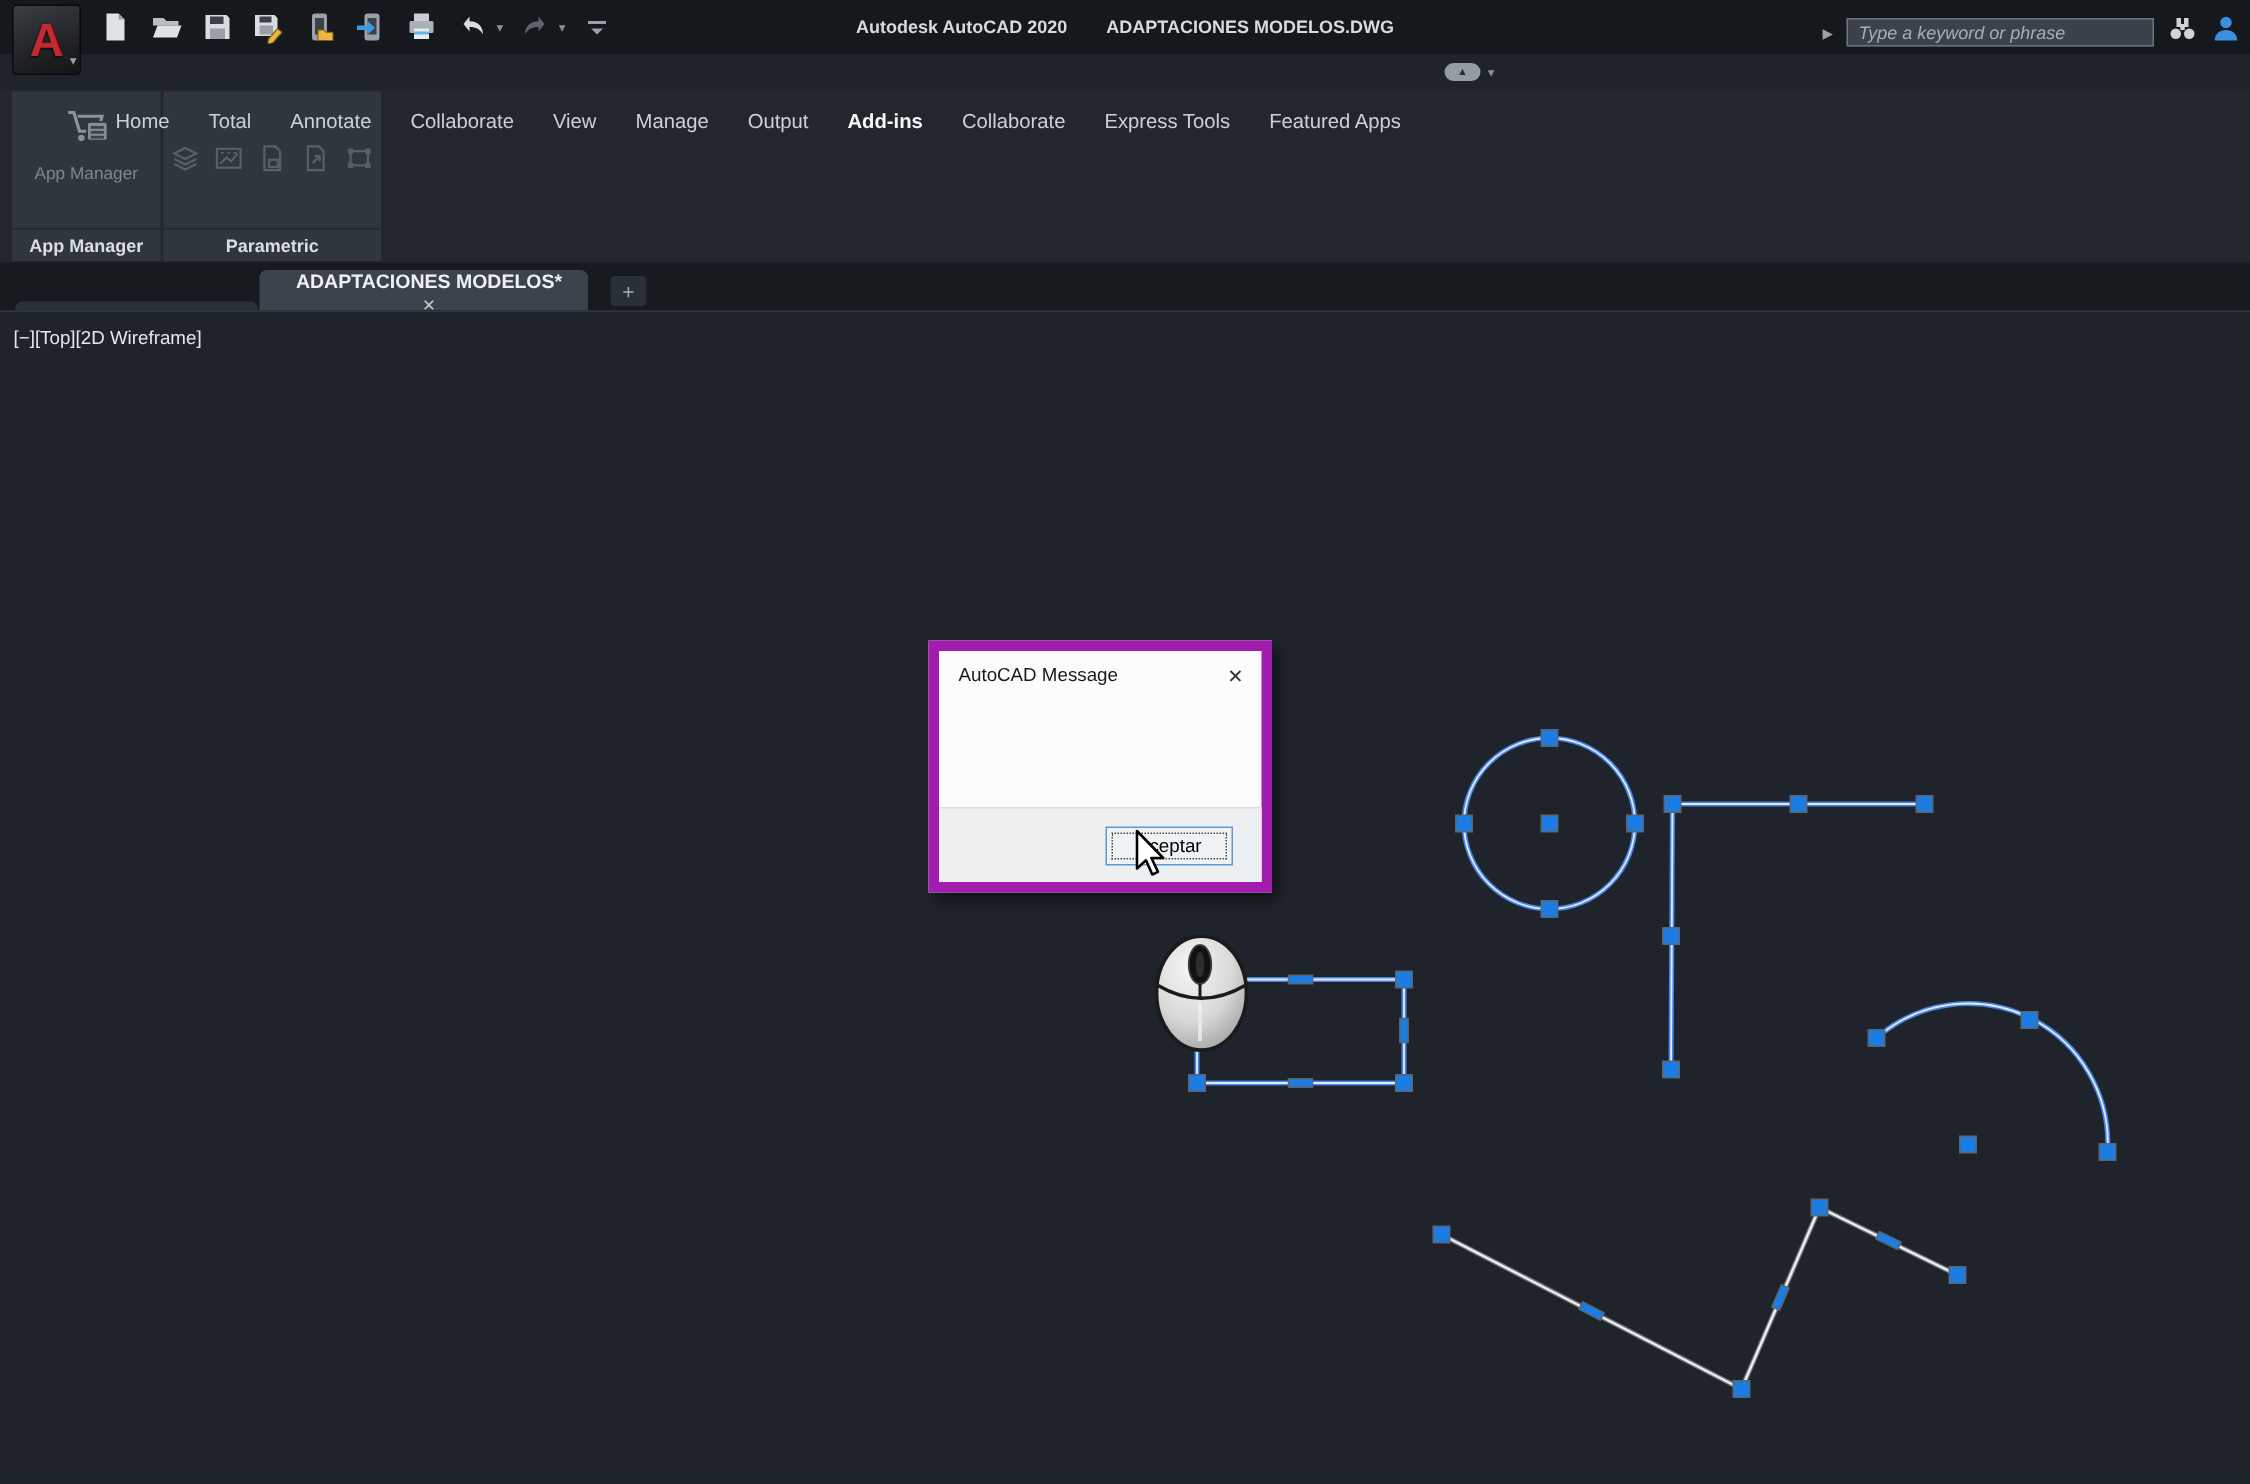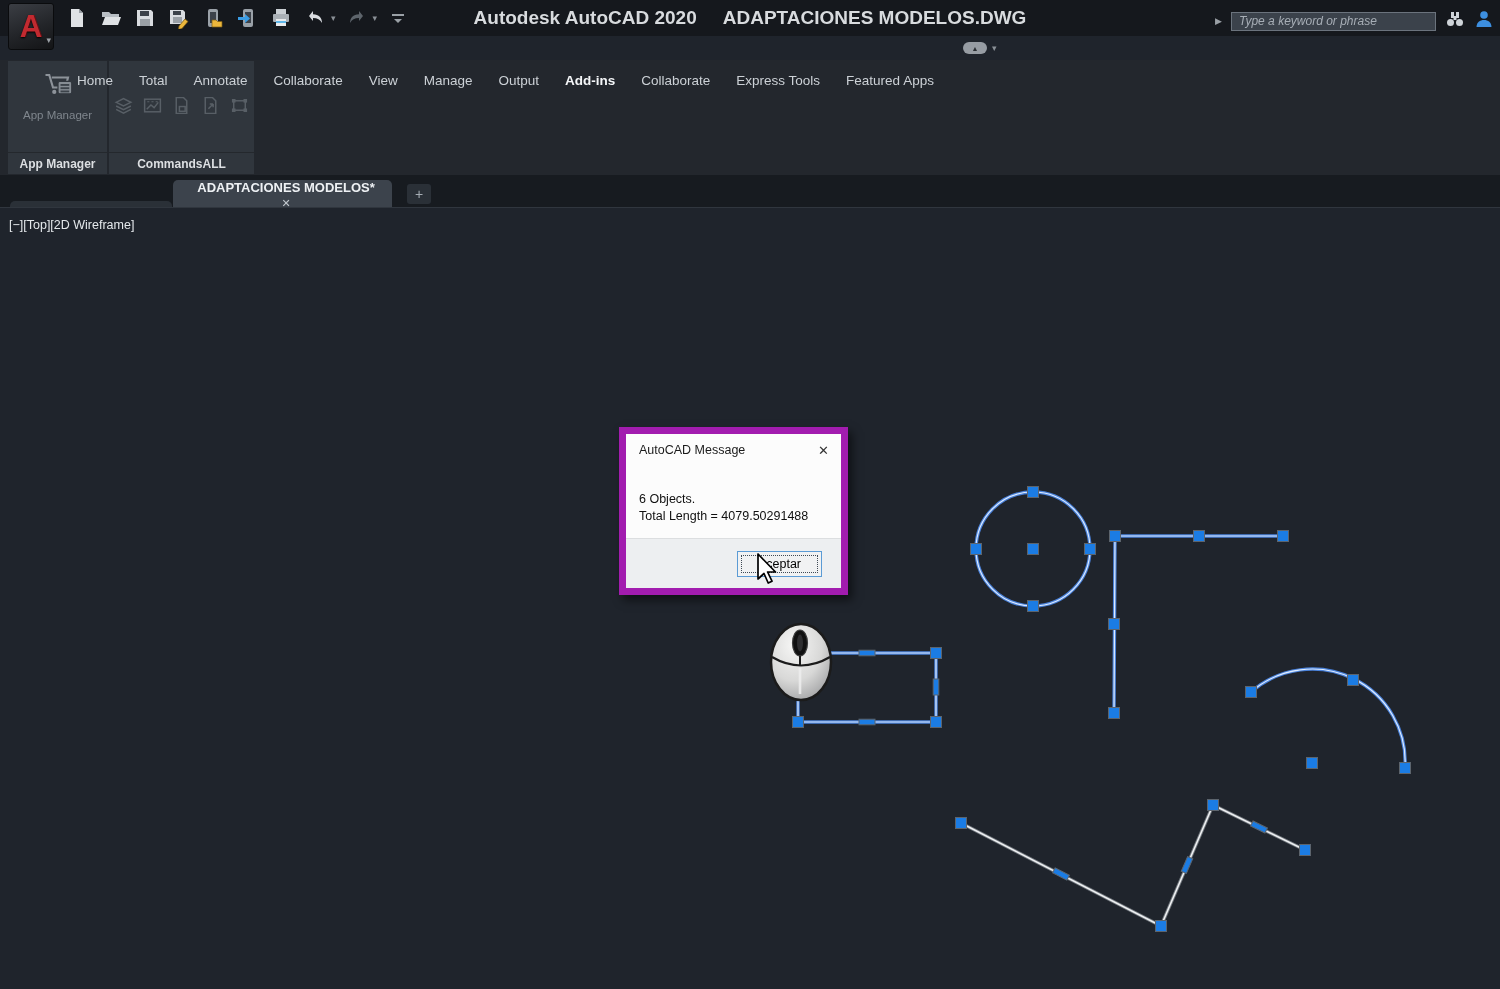--- a/index.html
+++ b/index.html
@@ -19,21 +19,21 @@
     display:flex; align-items:center; justify-content:center;
   }
   .logo-a { font-size:31px; font-weight:bold; color:#c22a30; text-shadow:0 1px 2px #000, 1px 0 0 #7e1418; line-height:1; }
   .logo-caret { position:absolute; right:2px; bottom:4px; font-size:9px; color:#9aa0a6; }
   .qat { position:absolute; left:64px; top:5px; display:flex; align-items:center; gap:8px; height:26px; }
   .qat-btn { width:26px; height:26px; display:flex; align-items:center; justify-content:center; border-radius:2px; }
   .qat-caret { font-size:9px; color:#8a9096; margin-left:-5px; }
   .title-center {
     position:absolute; left:0; top:0; width:100%; height:36px;
     display:flex; align-items:center; justify-content:center; gap:26px;
-    font-size:19px; font-weight:bold; color:#d8dbde; pointer-events:none;
+    font-size:12px; font-weight:bold; color:#d8dbde; pointer-events:none;
   }
   .tb-right { position:absolute; right:6px; top:9px; display:flex; align-items:center; gap:9px; }
   .tb-caret-right { font-size:9px; color:#9aa0a6; }
   .search-input {
     width:205px; height:19px; background:#3b424b; border:1px solid #6b737d;
     color:#fde047; font-size:12px; font-style:italic; padding:0 7px;
     font-family:"Liberation Sans", sans-serif; outline:none;
   }
   .search-input::placeholder { color:#a7aeb6; font-style:italic; }
   
@@ -271,21 +271,21 @@
       <span class="cmd-icon">
         <svg width="21" height="21" viewBox="0 0 20 20">
             <rect x="4.5" y="5.5" width="11" height="9" stroke="#666d74" fill="none" stroke-width="1.4"></rect>
             <rect x="2.8" y="3.8" width="3.4" height="3.4" fill="#666d74"></rect>
             <rect x="13.8" y="3.8" width="3.4" height="3.4" fill="#666d74"></rect>
             <rect x="2.8" y="12.8" width="3.4" height="3.4" fill="#666d74"></rect>
             <rect x="13.8" y="12.8" width="3.4" height="3.4" fill="#666d74"></rect>
           </svg>
       </span>
     </div>
-    <div class="panel-label">CommandsALL</div>
+    <div class="panel-label">Parametric</div>
   </div>
 </div>
 
 <div class="filetab-bar">
   <div class="ftab ftab-start">
     <span>Start</span>
   </div>
   <div class="ftab ftab-active">
     <span>ADAPTACIONES MODELOS*</span>
     <span class="ftab-close">✕</span>
@@ -367,24 +367,20 @@
     <path d="M800 656v10" stroke="#1b1b1b" stroke-width="2"></path>
     <path d="M800 668v26" stroke="#eeeeee" stroke-width="2.6" opacity="0.85"></path>
   </g>
 </svg>
 
 <div class="dialog">
   <div class="dialog-title">
     <span>AutoCAD Message</span>
     <span class="dialog-close">✕</span>
   </div>
-  <div class="dialog-body">
-    <div>6 Objects.</div>
-    <div>Total Length = 4079.50291488</div>
-  </div>
   <div class="dialog-footer">
     <button class="ok-button">Aceptar</button>
   </div>
 </div>
 
 <svg id="cursor" width="26" height="36" viewBox="0 0 26 36">
   <path d="M2 1 L2 26 L8 20.5 L12.2 30 L16 28.2 L11.6 19 L19.5 19 Z" fill="#ffffff" stroke="#000000" stroke-width="1.7" stroke-linejoin="round"></path>
 </svg>
 
 </body></html>

